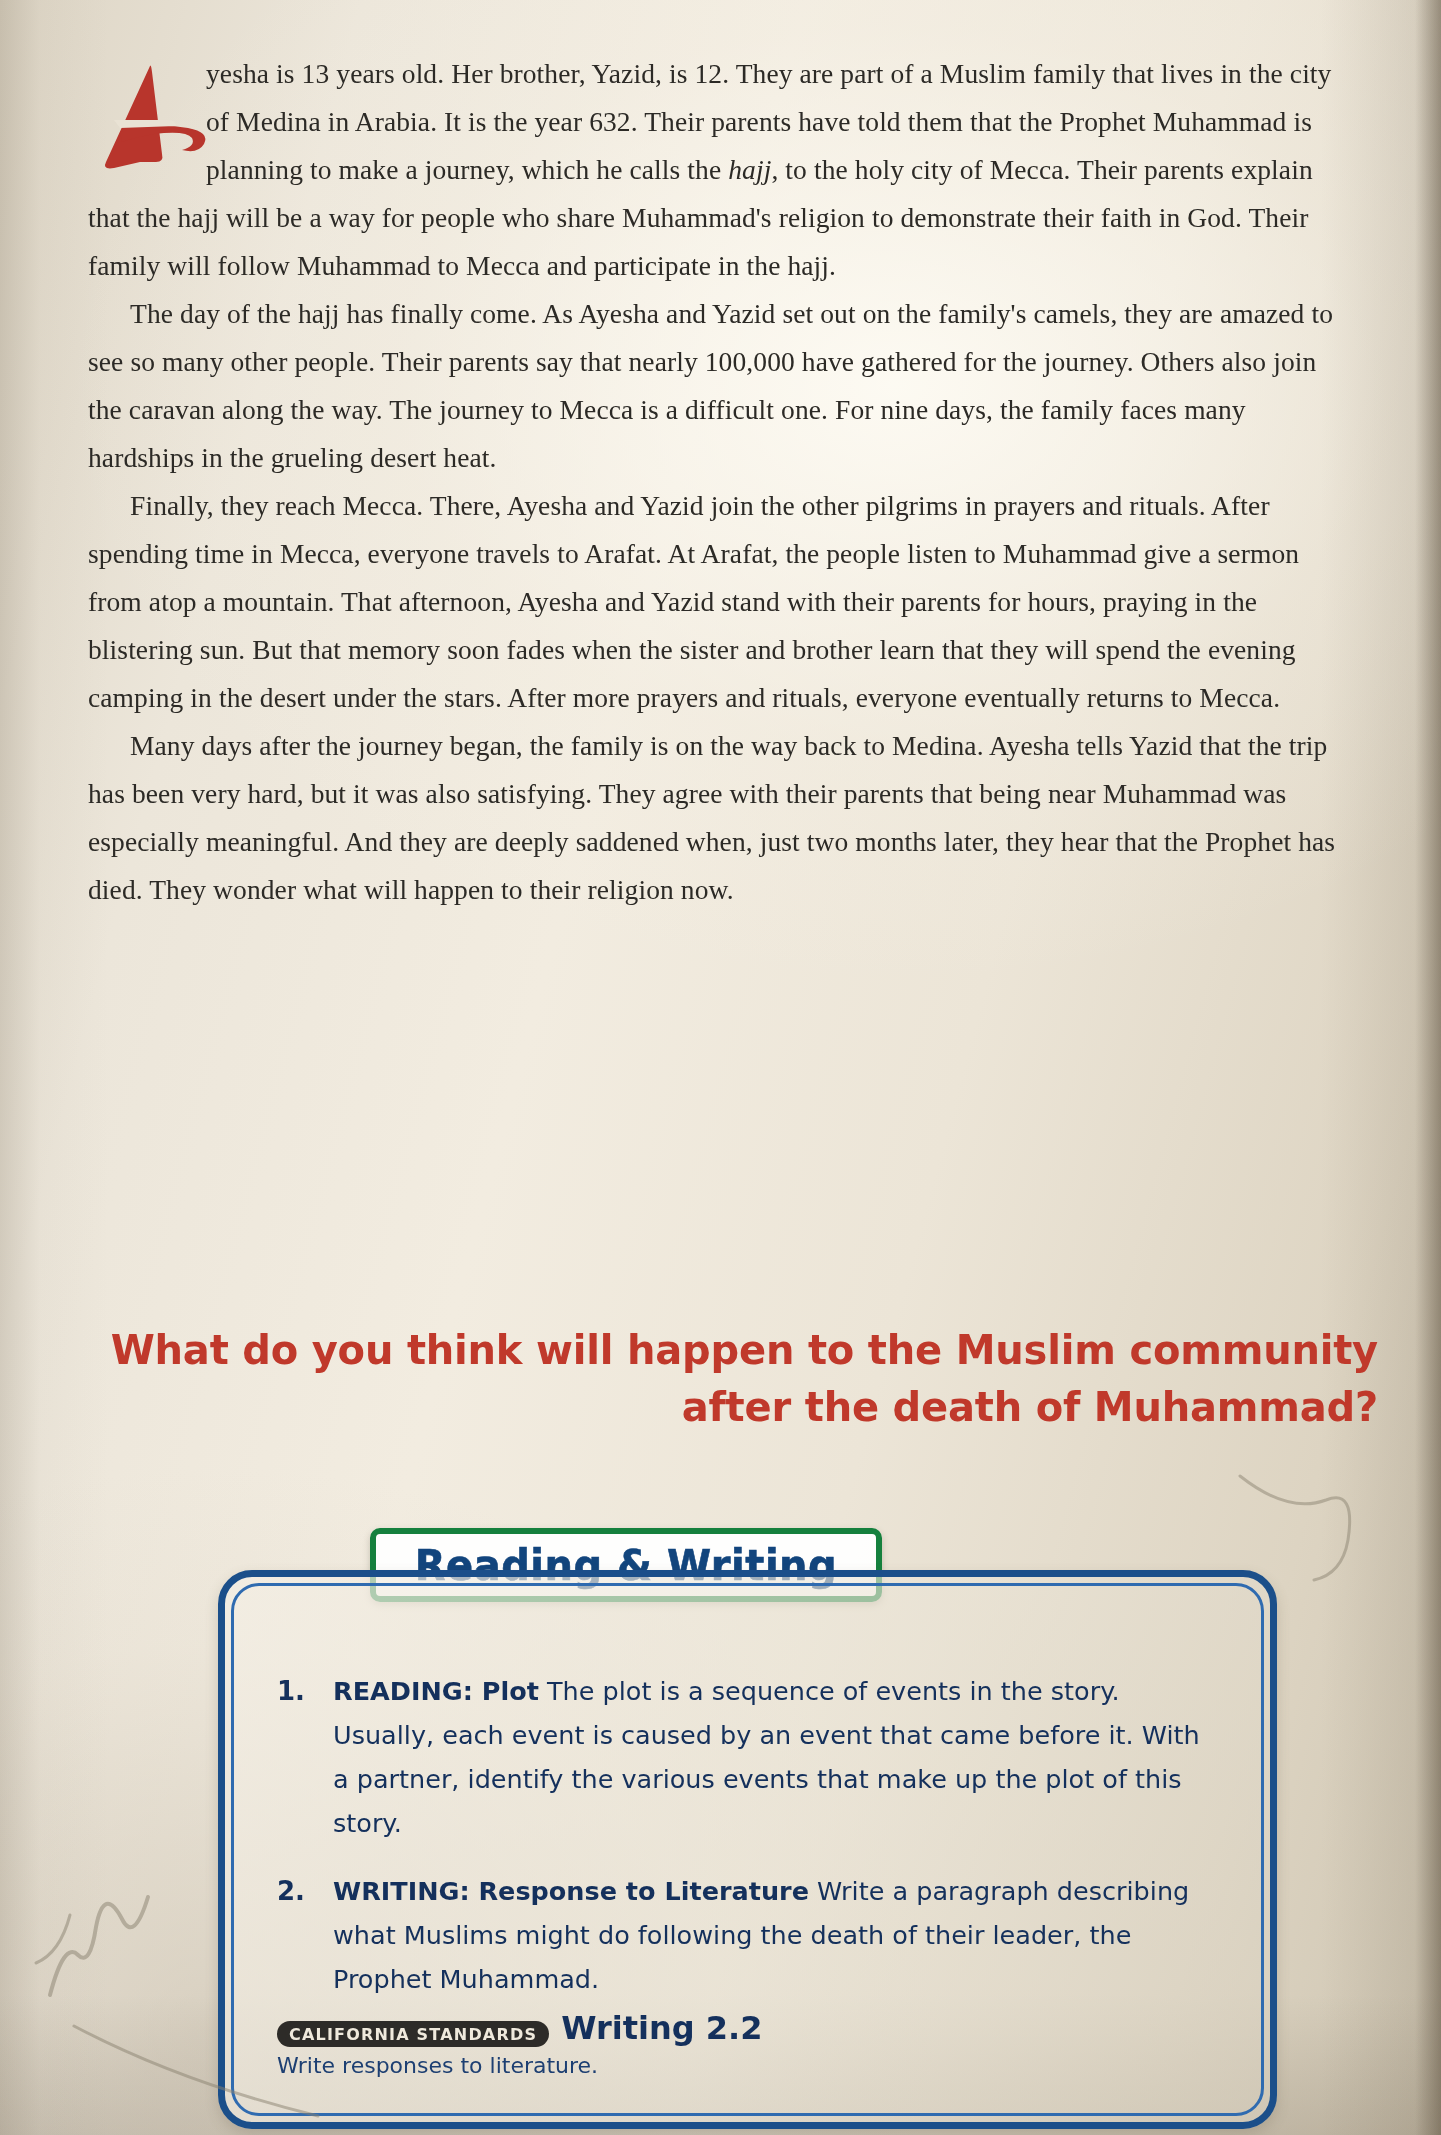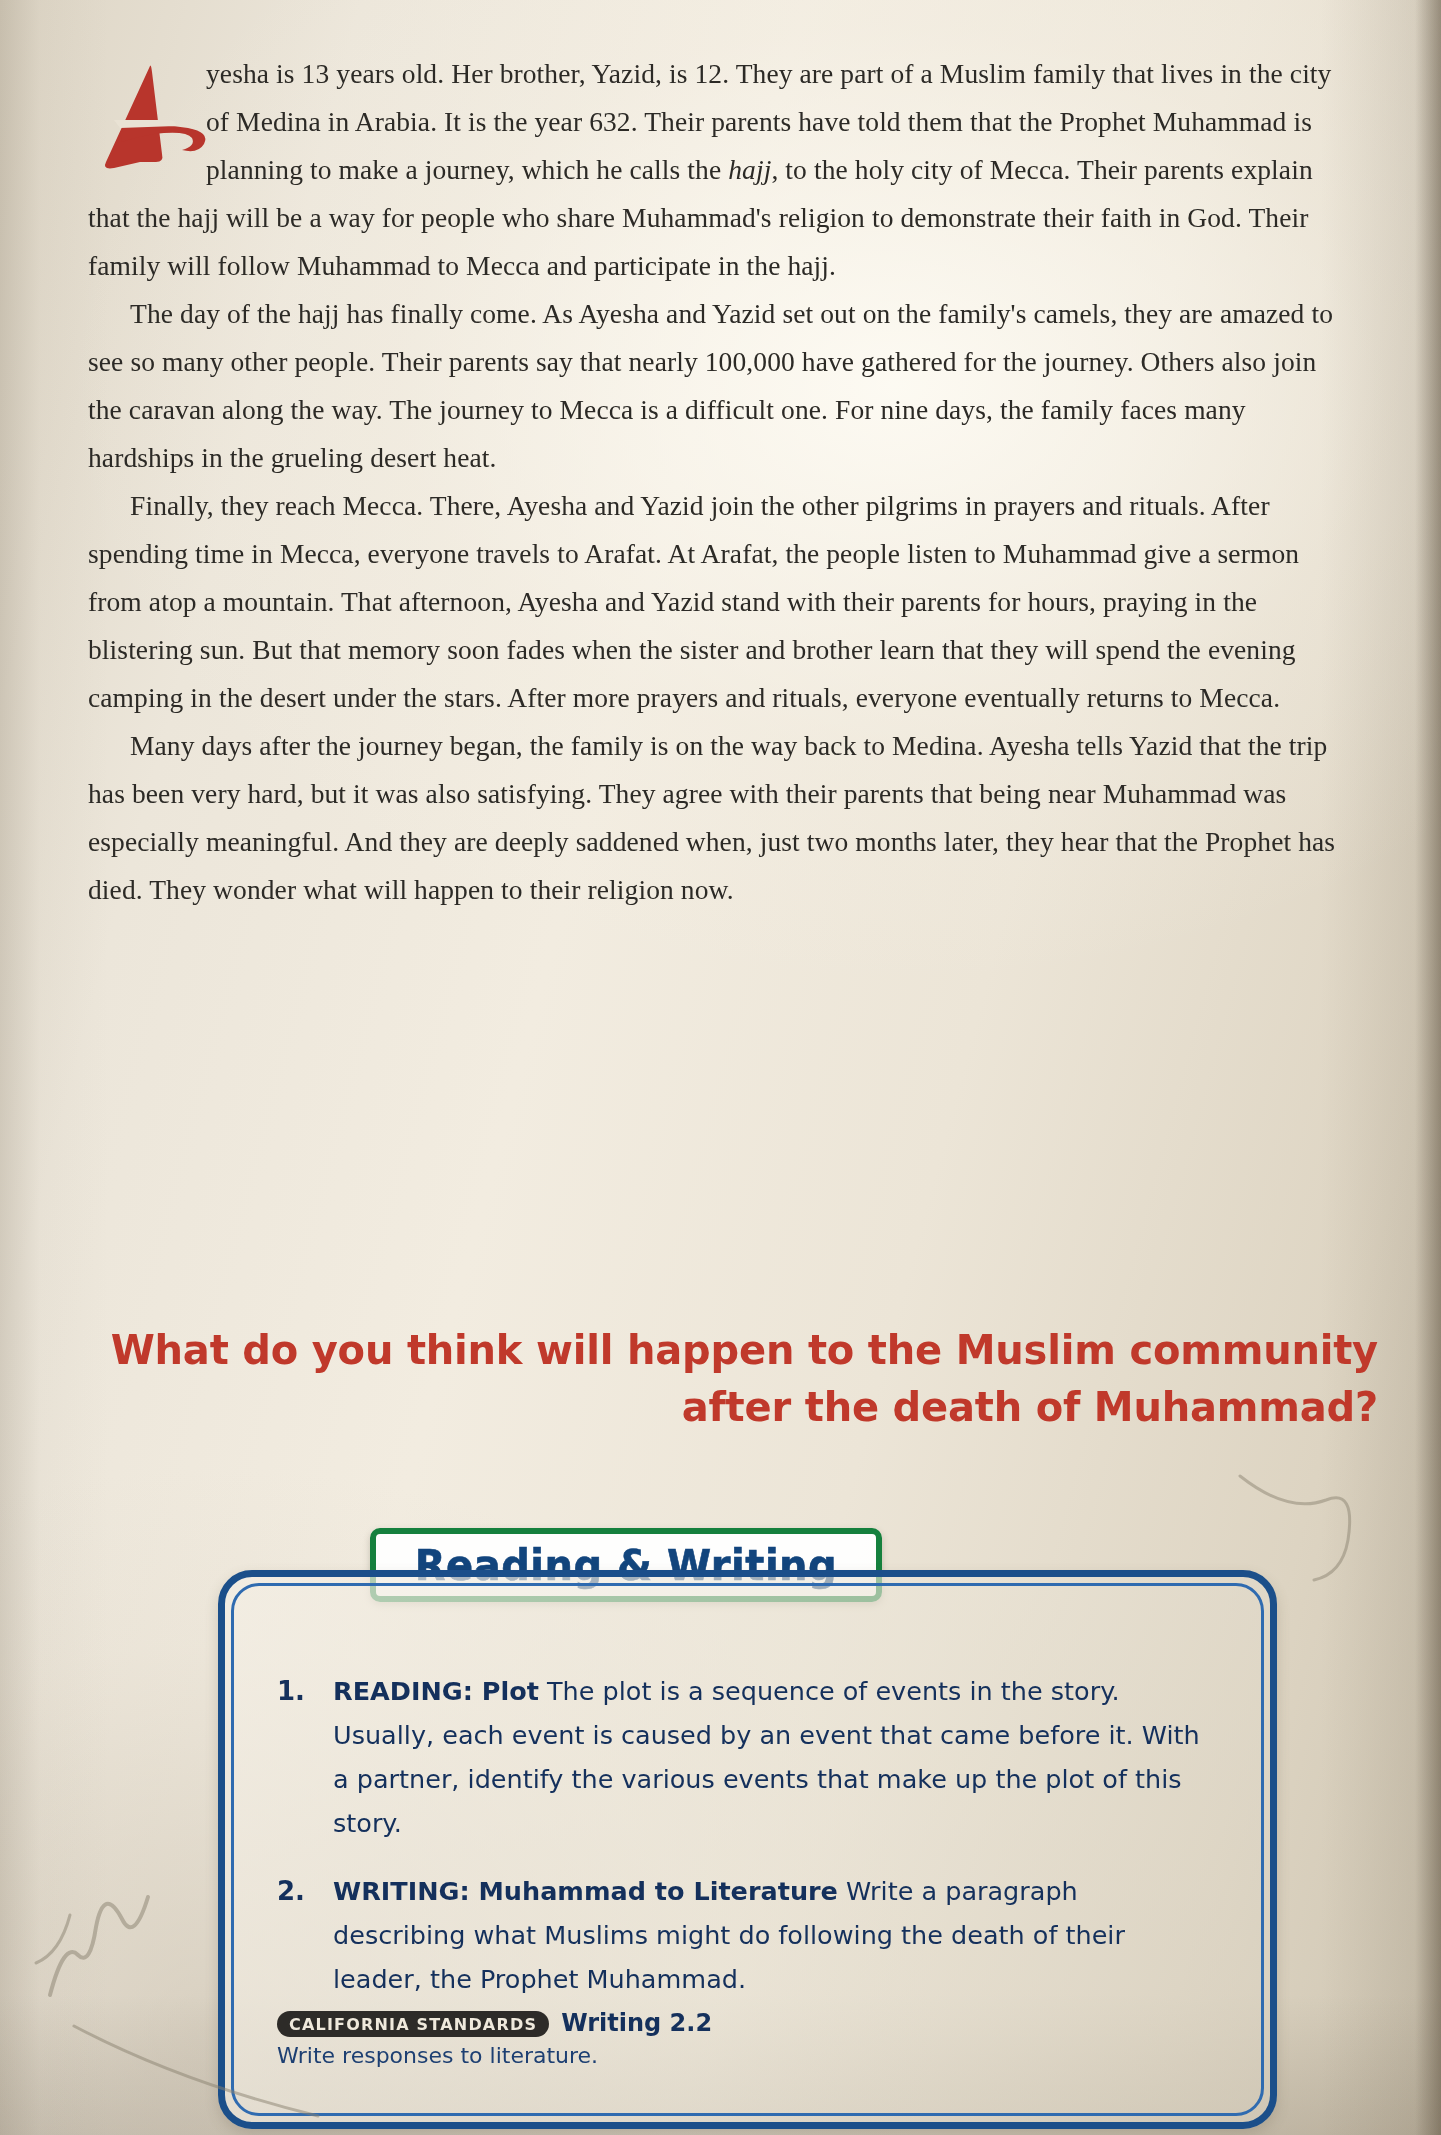--- a/index.html
+++ b/index.html
@@ -195,21 +195,21 @@
     background: #2d2b28;
     color: #efe9dc;
     font-size: 16px;
     font-weight: 700;
     letter-spacing: 1.2px;
     padding: 4px 12px 3px 12px;
     border-radius: 13px;
     white-space: nowrap;
   }
   .std-title {
-    font-size: 24px;
+    font-size: 32px;
     font-weight: 700;
   }
   .std-desc {
     margin-top: 6px;
     font-size: 22px;
     font-weight: 400;
     color: #1d3f72;
   }
 
   
@@ -261,21 +261,21 @@
     <div class="rw-list">
 
       <div class="rw-item">
         <span class="rw-num">1.</span>
         <span class="rw-label">READING: Plot</span>
         <span class="rw-text">The plot is a sequence of events in the story. Usually, each event is caused by an event that came before it. With a partner, identify the various events that make up the plot of this story.</span>
       </div>
 
       <div class="rw-item">
         <span class="rw-num">2.</span>
-        <span class="rw-label">WRITING: Muhammad to Literature</span>
+        <span class="rw-label">WRITING: Response to Literature</span>
         <span class="rw-text">Write a paragraph describing what Muslims might do following the death of their leader, the Prophet Muhammad.</span>
       </div>
 
     </div>
 
     <div class="standards">
       <div class="std-row">
         <span class="std-pill">CALIFORNIA STANDARDS</span>
         <span class="std-title">Writing 2.2</span>
       </div>

